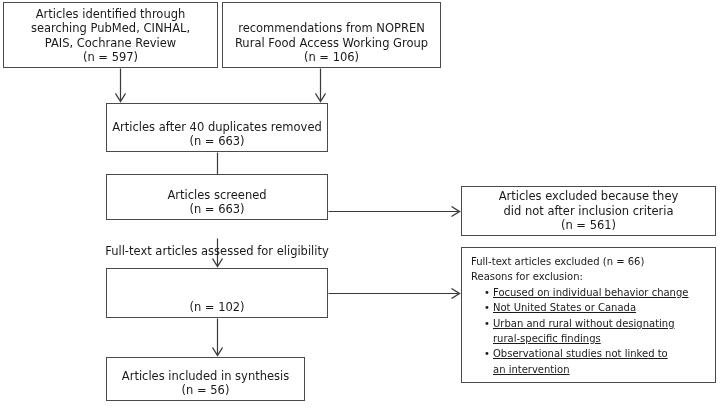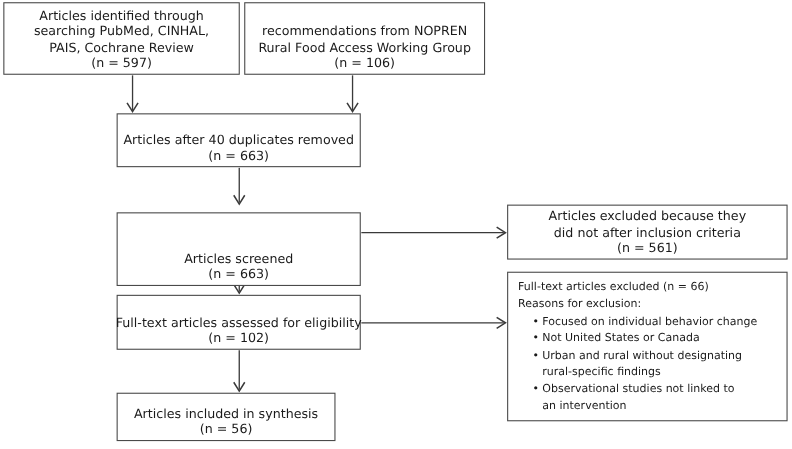--- a/index.html
+++ b/index.html
@@ -45,22 +45,22 @@
     padding: 2px 4px;
   }
   .node .line {
     display: block;
     white-space: nowrap;
   }
   
   #node-identified-db   { left: 3px;   top: 2px;   width: 215px; height: 66px; }
   #node-identified-rec  { left: 222px; top: 2px;   width: 219px; height: 66px; }
   #node-duplicates      { left: 106px; top: 103px; width: 222px; height: 49px; }
-  #node-screened        { left: 106px; top: 193px; width: 222px; height: 67px; }
-  #node-eligibility     { left: 106px; top: 268px; width: 222px; height: 50px; }
+  #node-screened        { left: 106px; top: 174px; width: 222px; height: 46px; }
+  #node-eligibility     { left: 106px; top: 268px; width: 222px; height: 50px; gap: 42px; }
   #node-included        { left: 106px; top: 357px; width: 199px; height: 44px; }
   #node-excluded-screen { left: 461px; top: 186px; width: 255px; height: 50px; }
 
   #node-excluded-full {
     position: absolute;
     box-sizing: border-box;
     left: 461px;
     top: 247px;
     width: 255px;
     height: 136px;
@@ -73,20 +73,21 @@
     text-align: left;
   }
   #node-excluded-full .hdr {
     display: block;
     white-space: nowrap;
   }
   #node-excluded-full ul {
     list-style: none;
     margin: 0;
     padding: 0 0 0 13px;
+    text-decoration: underline;
   }
   #node-excluded-full li {
     position: relative;
     padding-left: 9px;
     margin: 0;
   }
   #node-excluded-full li::before {
     content: "\2022";
     position: absolute;
     left: 0;

